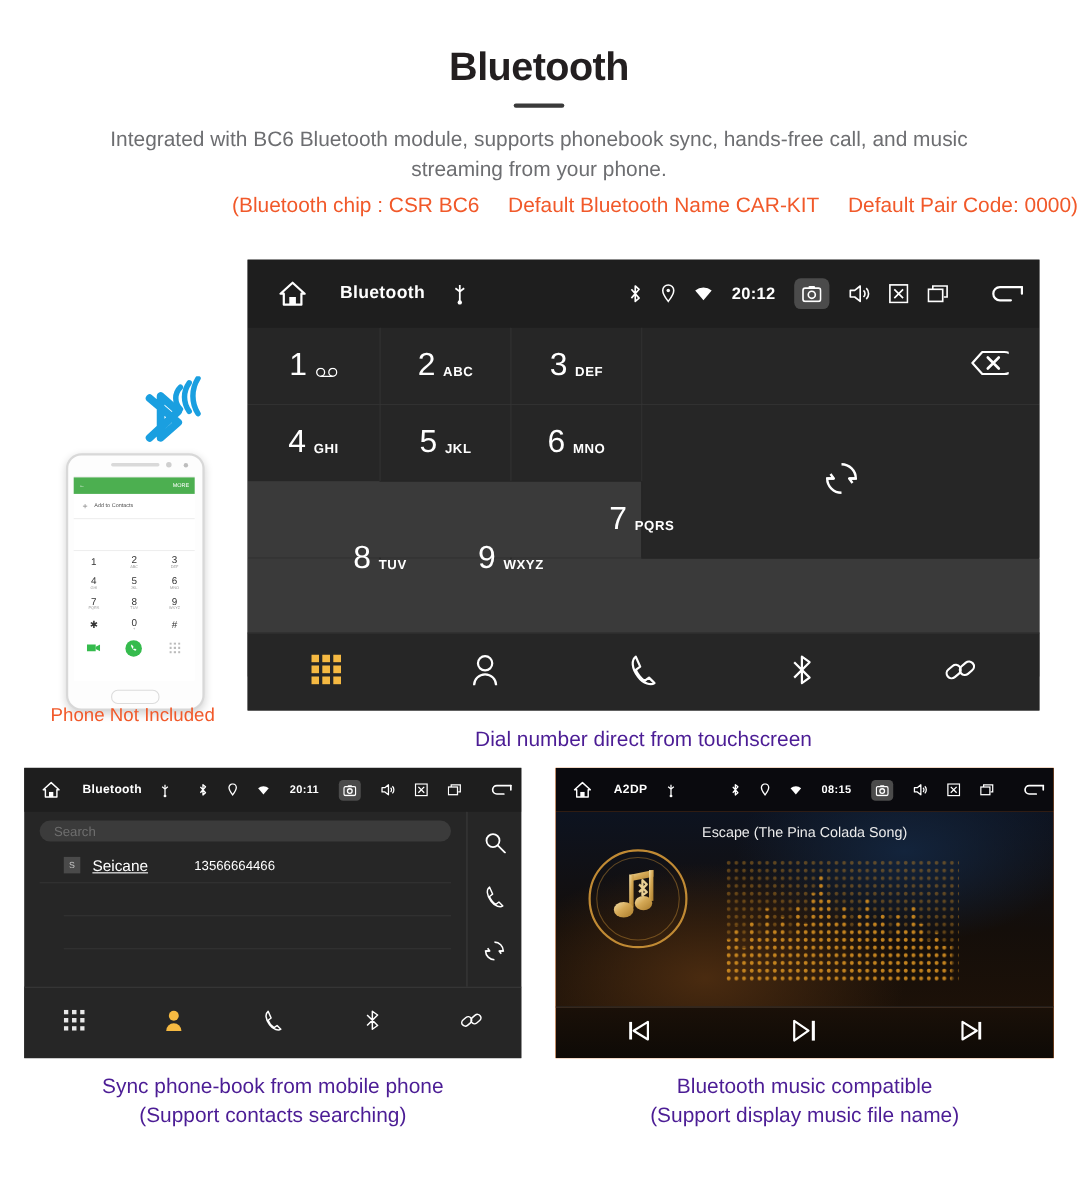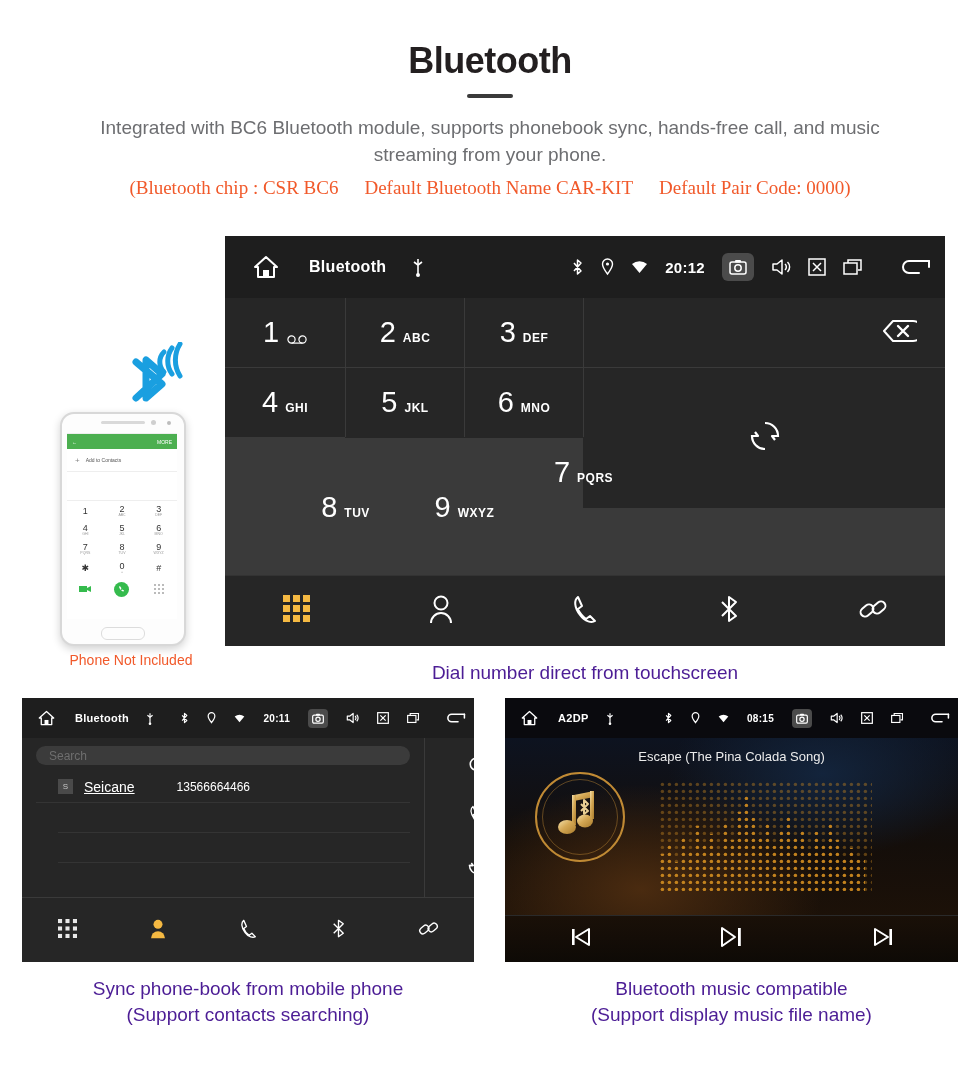--- a/index.html
+++ b/index.html
@@ -27,26 +27,25 @@
   }
   .subtitle{
     text-align:center;
     font-size:19px;
     color:#6d6e71;
     line-height:1.45;
     margin:16px auto 0 auto;
     width:860px;
   }
   .specs{
-    text-align:center;
+    text-align:right;
     margin-top:8px;
     color:#f1592a;
     font-size:19px;
     white-space:nowrap;
-    font-family:Liberation Serif, serif;
   }
   .specs span{display:inline-block;}
   .spec-gap{width:26px;display:inline-block;}
 
   
   .screen-main{
     position:absolute;
     left:225px;top:236px;width:720px;height:410px;
     background:#262626;
     overflow:hidden;
@@ -168,42 +167,42 @@
   .ps-call div{display:flex;align-items:center;justify-content:center;}
   .ps-call .greenbtn{
     width:15px;height:15px;border-radius:50%;background:#35bb4d;
     display:flex;align-items:center;justify-content:center;
   }
   .phone-home{
     position:absolute;left:50%;transform:translateX(-50%);bottom:4px;
     width:42px;height:11px;border:1.5px solid #dcdcdc;border-radius:6px;
   }
   .phone-note{
-    position:absolute;left:0;top:312px;width:170px;
-    text-align:center;color:#f1592a;font-size:14px;
+    position:absolute;left:0;top:300px;width:170px;
+    color:#f1592a;font-size:17px;
   }
 
   
   .screen-pb{
     position:absolute;left:22px;top:698px;width:452px;height:264px;
     background:#262626;overflow:hidden;
   }
   .sb-small{
     height:40px;background:#1e1e1e;display:flex;align-items:center;position:relative;color:#fff;
   }
   .sb-small .sb-home{margin-left:16px;}
   .sb-small .sb-title{margin-left:20px;font-size:11px;}
   .sb-small .sb-usb{margin-left:17px;}
   .sb-small .sb-right{right:8px;}
   .sb-small .sb-right > *{margin-left:10px;}
   .sb-small .sb-clock{font-size:10px;}
   .sb-small .sb-cam{padding:4px 4px;border-radius:4px;}
   .sb-small .sb-back{margin-left:16px;}
 
-  .pb-body{position:absolute;left:0;top:40px;width:452px;height:160px;padding-left:28px;}
+  .pb-body{position:absolute;left:0;top:40px;width:452px;height:160px;}
   .pb-list{
     position:absolute;left:0;top:0;width:402px;height:160px;
     border-right:1px solid #3a3a3a;
   }
   .pb-search{
     margin:8px 14px 0 14px;height:19px;background:#3b3b3b;border-radius:11px;
     display:flex;align-items:center;padding-left:13px;
     color:#6e6e6e;font-size:12px;
   }
   .pb-row{

